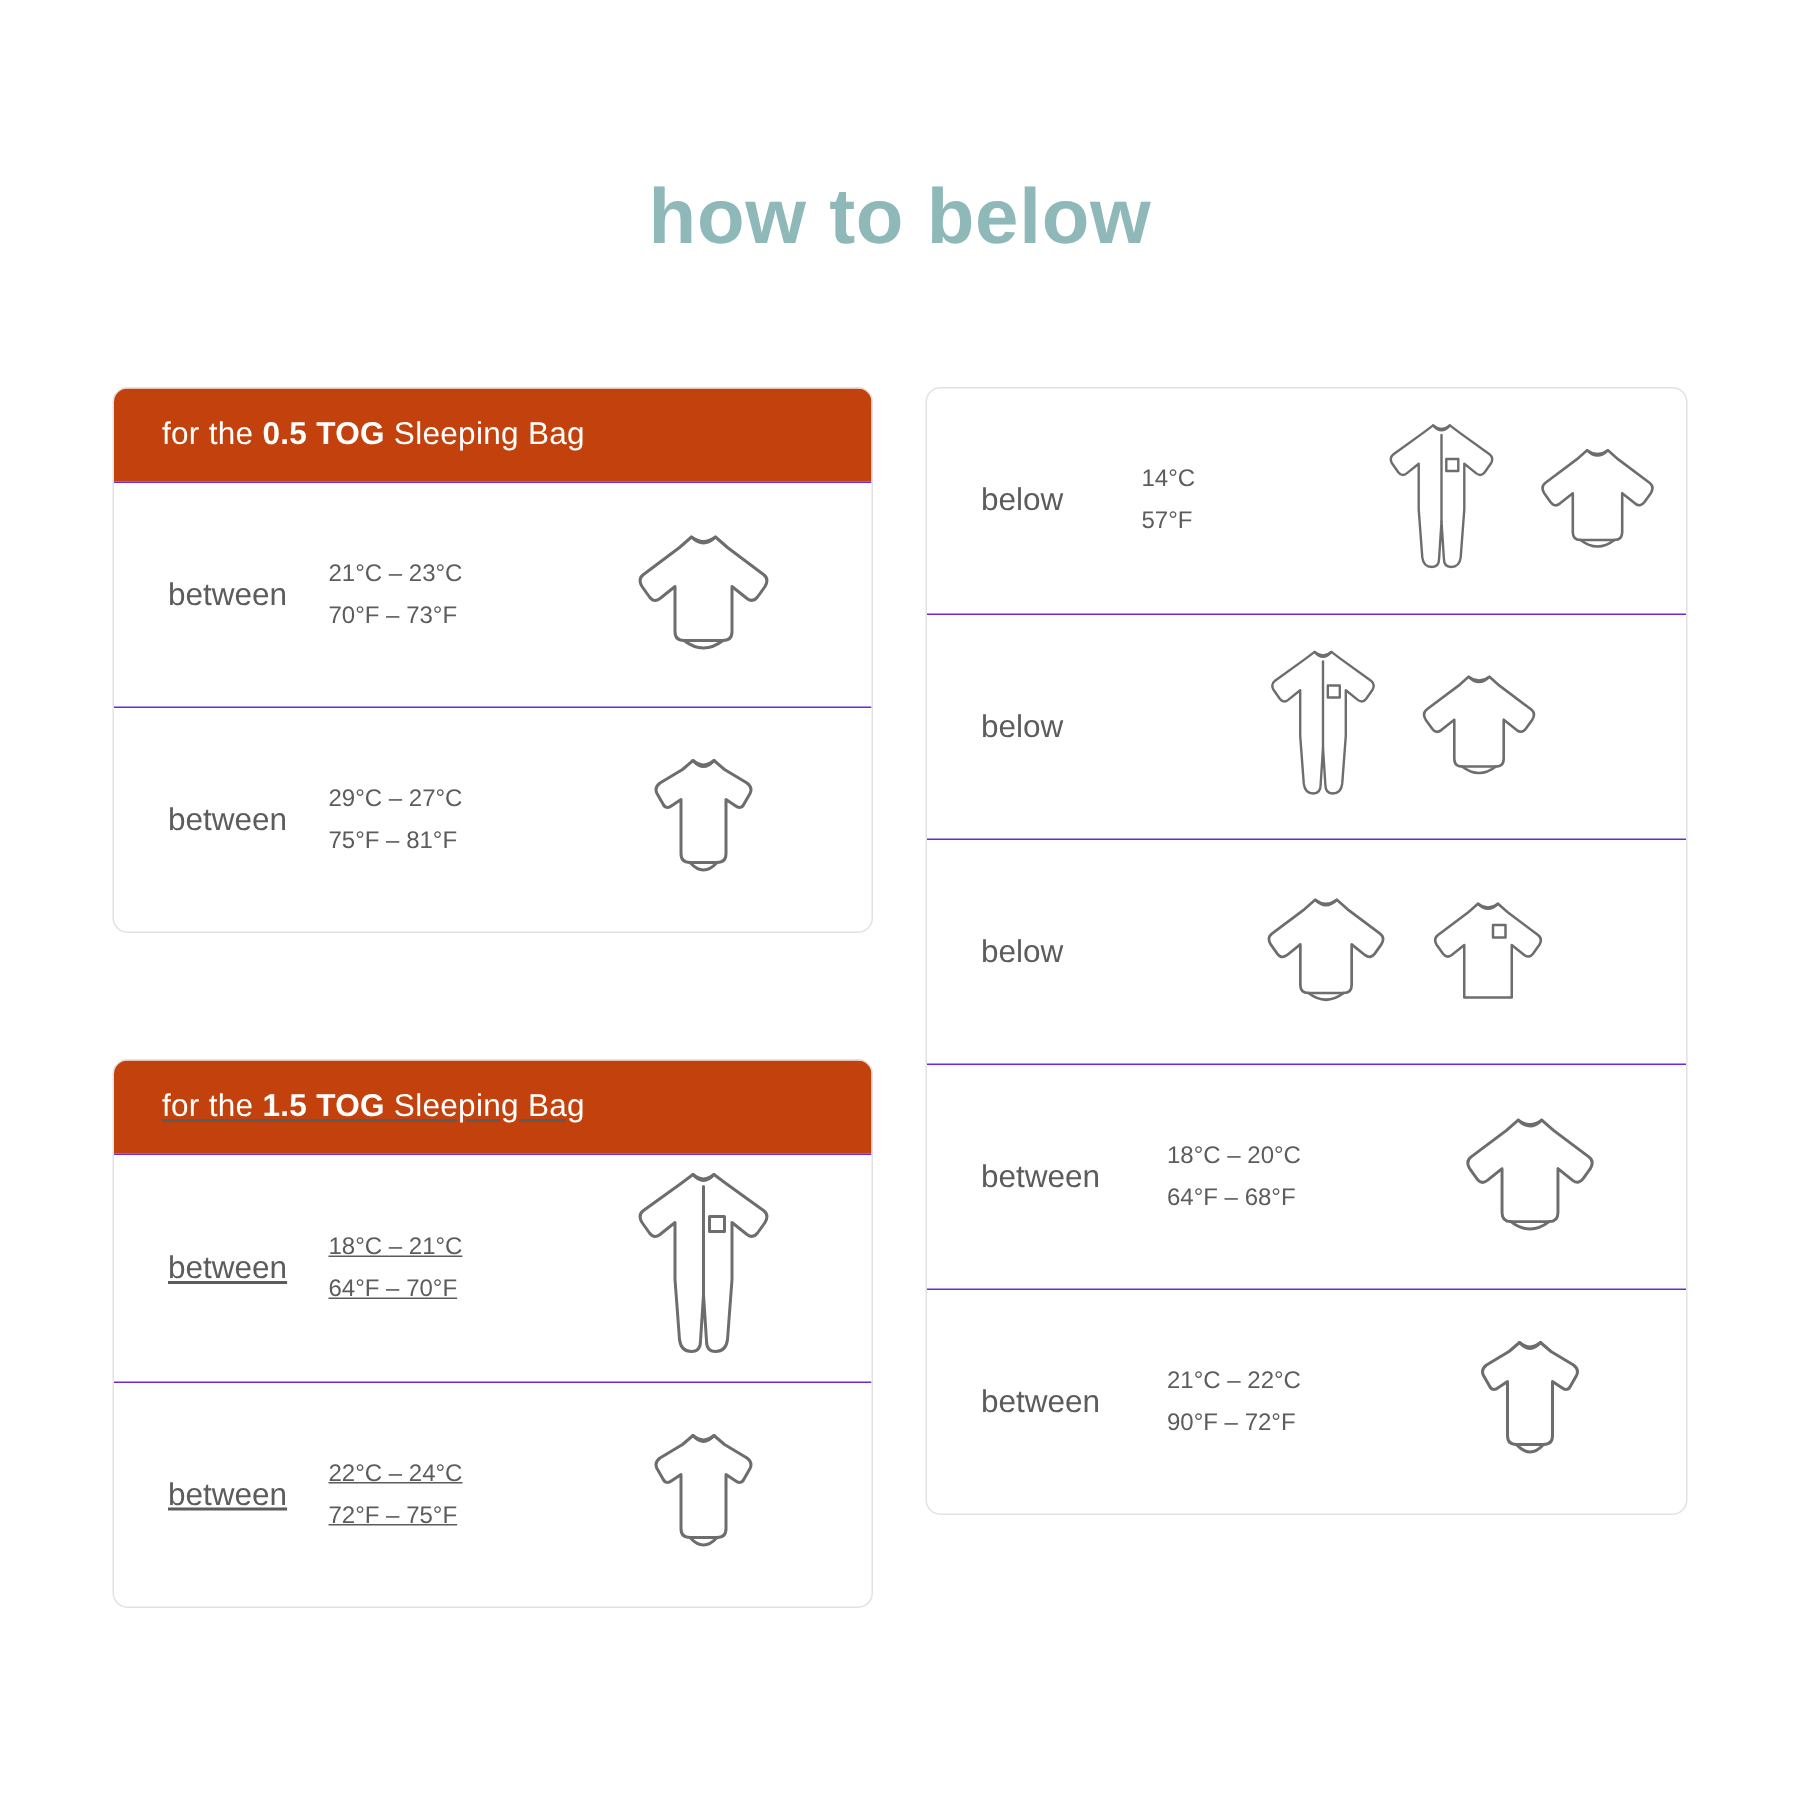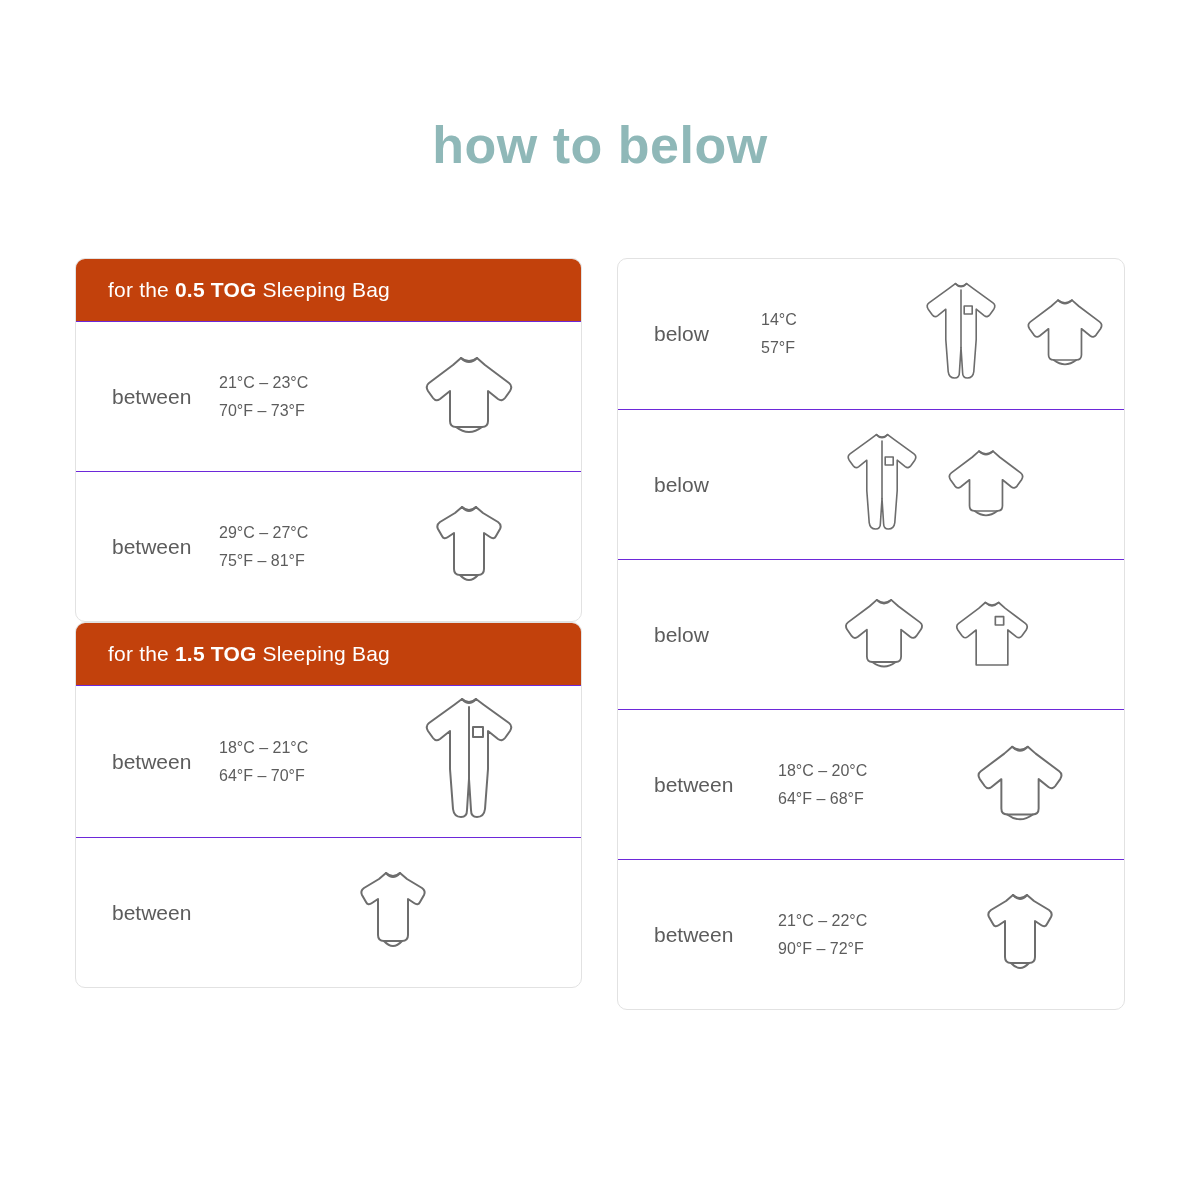--- a/index.html
+++ b/index.html
@@ -50,20 +50,22 @@
   }
 
   .card {
     border: 1px solid #e2e2e2;
     border-radius: 10px;
     overflow: hidden;
     background: #ffffff;
   }
 
   .card + .card {
+    margin-top: 84px;
+    text-decoration: underline;
   }
 
   .card-header {
     background: #c2410c;
     color: #ffffff;
     font-size: 21px;
     padding: 19px 32px;
     letter-spacing: 0.2px;
   }
   .card-header b {
@@ -178,20 +180,24 @@
               <path class="stroke" d="M45 14 L53 8 Q60 14 67 8 L75 14 L100 32 Q104 35 101 40 L96 47 Q93 51 89 48 L79 40 L79 78 L76 118 Q75 126 68 126 Q62 126 62 119 L60 88 L58 119 Q58 126 52 126 Q45 126 44 118 L41 78 L41 40 L31 48 Q27 51 24 47 L19 40 Q16 35 20 32 Z"></path>
               <path class="stroke" d="M53 8 Q60 16 67 8"></path>
               <path class="stroke" d="M60 16 L60 88"></path>
               <path class="stroke" d="M64 36 L74 36 L74 46 L64 46 Z"></path>
             </svg>
           </div>
         </div>
 
         <div class="row">
           <div class="row-word">between</div>
+          <div class="row-temps">
+            <div>22°C – 24°C</div>
+            <div>72°F – 75°F</div>
+          </div>
           <div class="row-art">
             <svg class="art" width="90" height="104" viewBox="0 0 90 104">
               <path class="stroke" d="M31 18 L38 12 Q45 18 52 12 L59 18 L74 27 Q78 30 76 34 L72 41 Q70 45 66 42 L60 38 L60 74 Q60 80 54 80 L36 80 Q30 80 30 74 L30 38 L24 42 Q20 45 18 41 L14 34 Q12 30 16 27 Z"></path>
               <path class="stroke" d="M38 12 Q45 20 52 12"></path>
               <path class="stroke" d="M36 80 Q45 90 54 80"></path>
             </svg>
           </div>
         </div>
       </div>
 

